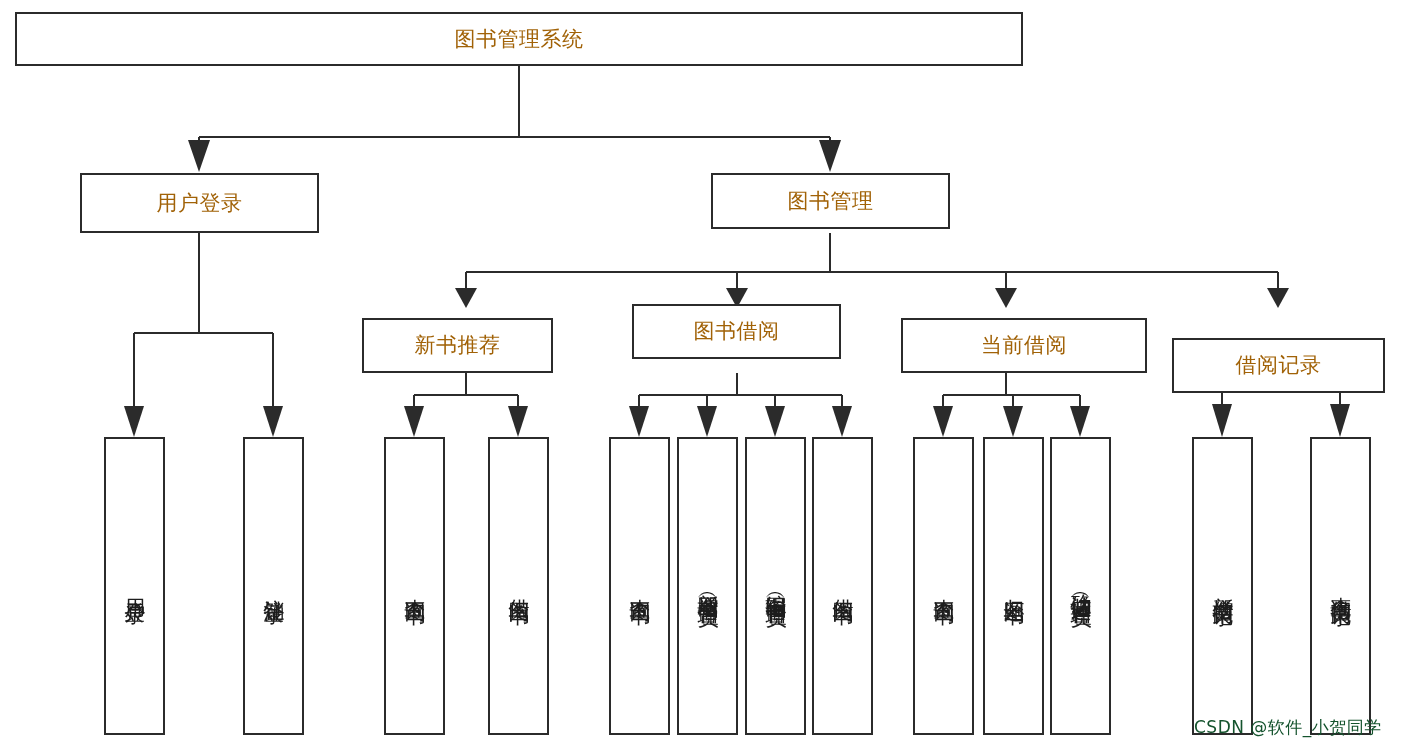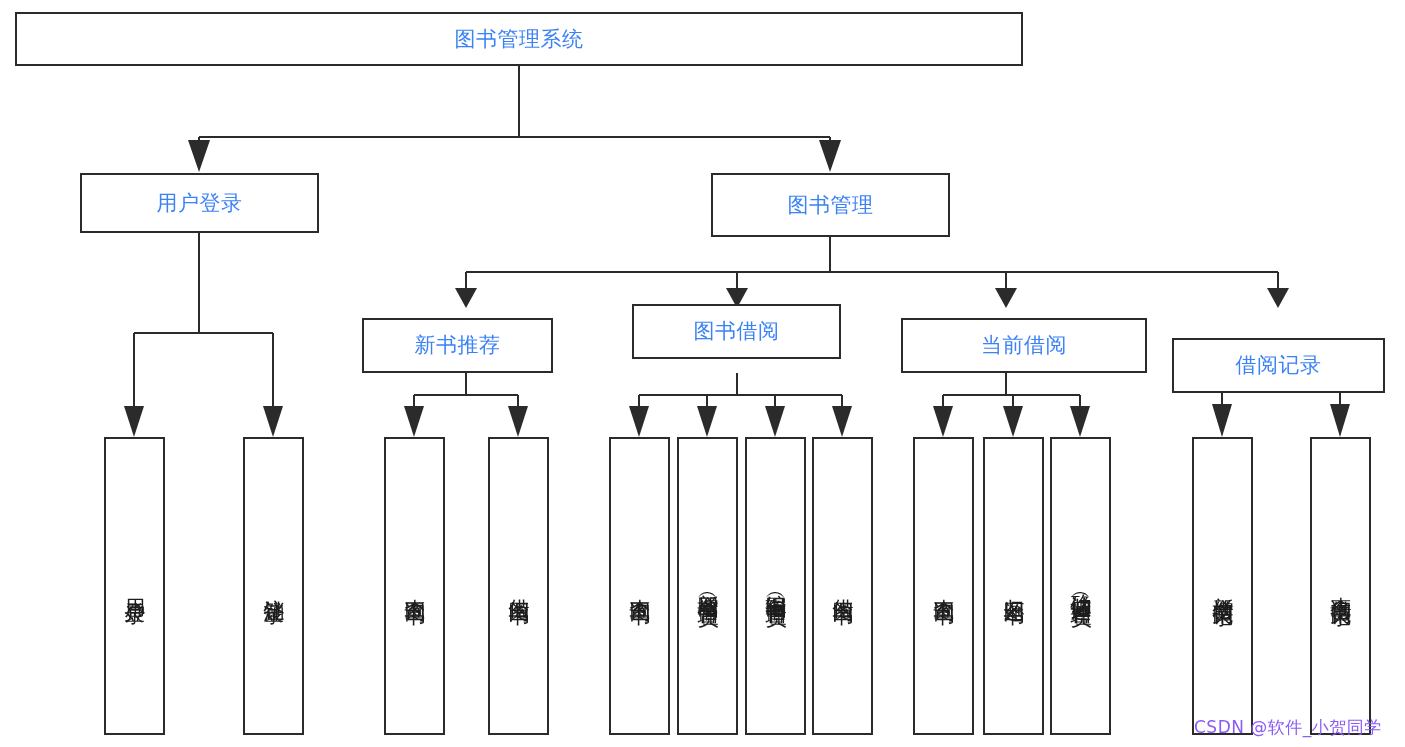--- a/index.html
+++ b/index.html
@@ -34,21 +34,21 @@
     display: flex;
     align-items: center;
     justify-content: center;
     color: #1d1d1d;
   }
   .node-label {
     font-size: 21px;
     line-height: 1.05;
     letter-spacing: 0.5px;
     white-space: nowrap;
-    color: #3b82f6;
+    color: #a16207;
   }
   .leaf-box {
     position: absolute;
     box-sizing: border-box;
     background: #ffffff;
     border: 2px solid #2b2b2b;
     display: flex;
     align-items: center;
     justify-content: center;
     overflow: hidden;
@@ -59,21 +59,21 @@
     font-size: 21px;
     line-height: 1.18;
     letter-spacing: 2px;
     color: #1d1d1d;
     white-space: nowrap;
     text-align: center;
   }
   .watermark {
     position: absolute;
     font-size: 17px;
-    color: #8b5cf6;
+    color: #14532d;
     white-space: nowrap;
     letter-spacing: 0.5px;
     pointer-events: none;
   }
 </style>
 </head>
 <body>
 
 <div id="diagram-root">
 
@@ -151,21 +151,21 @@
   </svg>
 
   <div class="node-box" style="left:15px; top:12px; width:1008px; height:54px;">
     <span class="node-label">图书管理系统</span>
   </div>
 
   <div class="node-box" style="left:80px; top:173px; width:239px; height:60px;">
     <span class="node-label">用户登录</span>
   </div>
 
-  <div class="node-box" style="left:711px; top:173px; width:239px; height:64px;">
+  <div class="node-box" style="left:711px; top:173px; width:239px; height:56px;">
     <span class="node-label">图书管理</span>
   </div>
 
   <div class="node-box" style="left:362px; top:318px; width:191px; height:55px;">
     <span class="node-label">新书推荐</span>
   </div>
 
   <div class="node-box" style="left:632px; top:304px; width:209px; height:55px;">
     <span class="node-label">图书借阅</span>
   </div>

